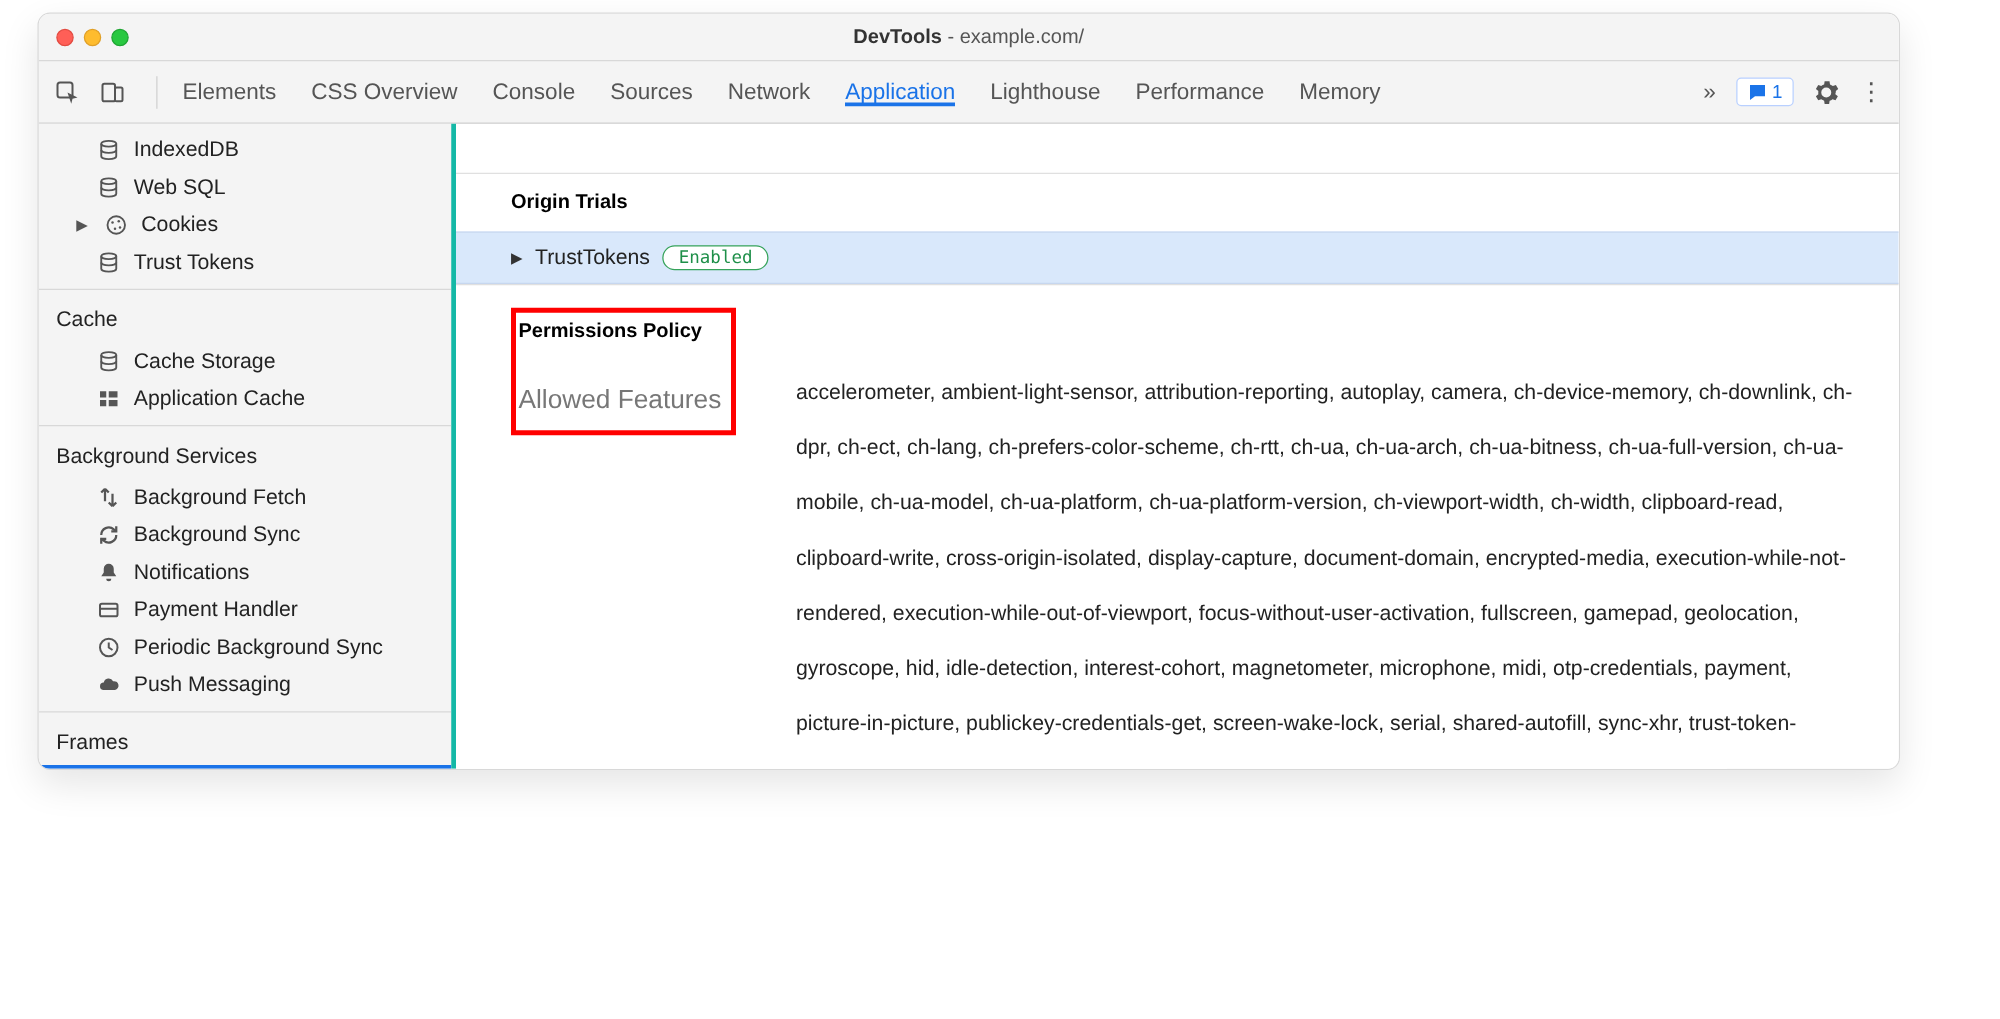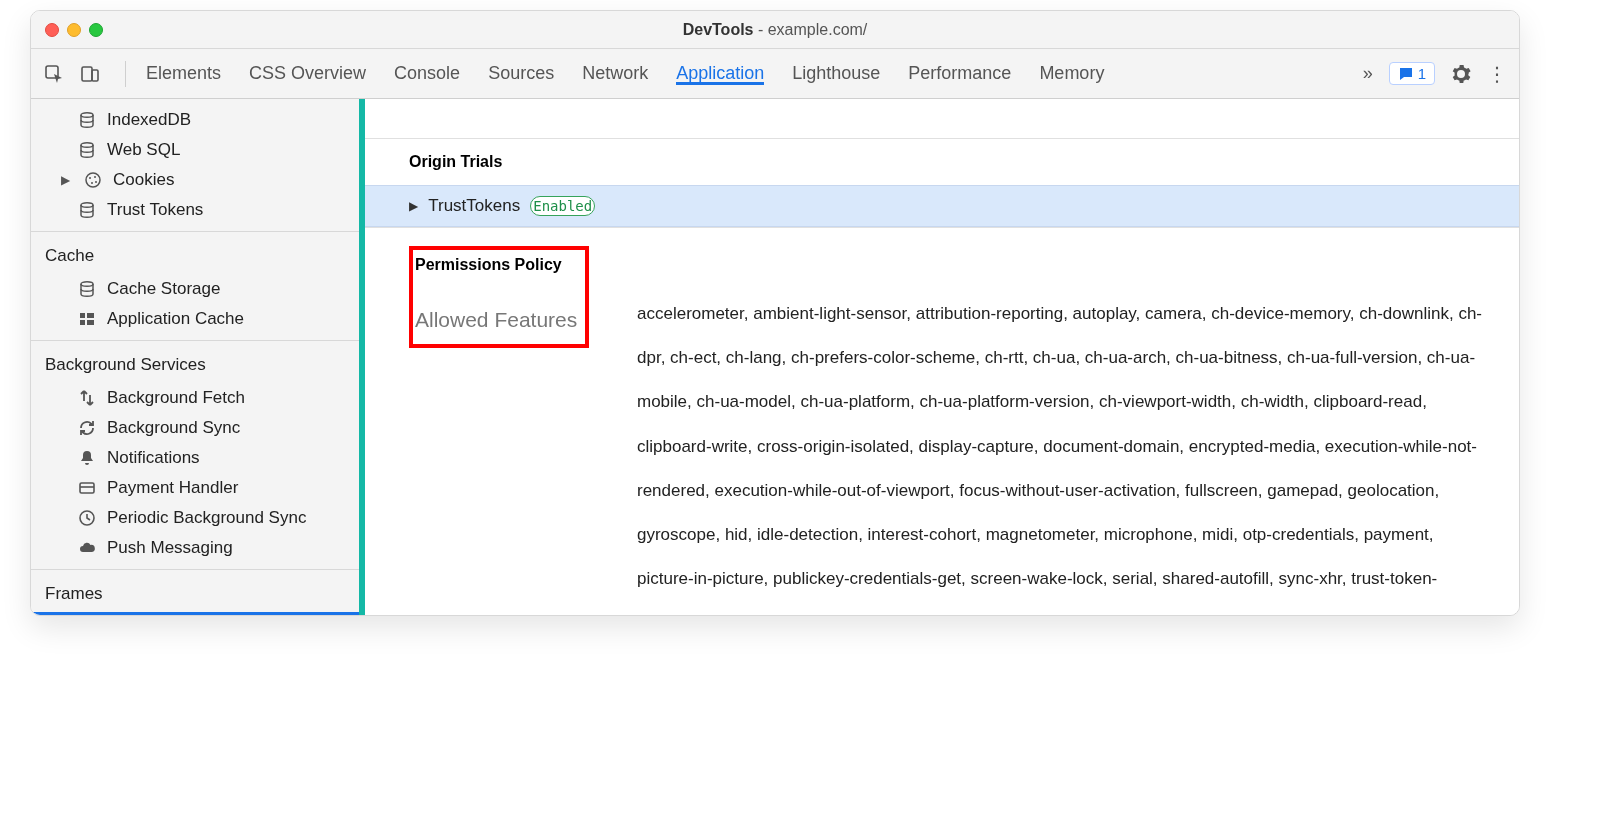--- a/index.html
+++ b/index.html
@@ -29,37 +29,37 @@
   .tab { display:flex; align-items:center; font-size:18px; color:#555; cursor:pointer; position:relative; }
   .tab.active { color:#1a73e8; }
   .tab.active::after { content:""; position:absolute; left:0; right:0; bottom:-1px; height:3px; background:#1a73e8; }
   .tb-right { margin-left:auto; display:flex; align-items:center; gap:16px; }
   .chev { font-size:18px; color:#555; }
   .msgbadge { display:flex; align-items:center; gap:4px; border:1px solid #b9d0ff; border-radius:4px; padding:2px 8px; color:#1a73e8; font-size:15px; background:#fff; }
   .gear, .kebab { color:#555; font-size:20px; }
 
   
   .body { display:flex; height: calc(100% - 88px); }
-  .sidebar { width: 334px; background:#f4f4f4; border-right:6px solid #14b8a6; overflow:hidden; }
+  .sidebar { width: 334px; background:#f4f4f4; border-right:4px solid #14b8a6; overflow:hidden; }
   .group { border-bottom:1px solid #d8d8d8; padding: 6px 0; }
   .ghead { font-size:17px; color:#222; padding: 8px 14px; }
   .item { display:flex; align-items:center; gap:10px; font-size:17px; color:#222; padding: 5px 14px 5px 46px; cursor:pointer; }
   .item.withcaret { padding-left: 30px; }
   .item.withcaret .caret { width:12px; color:#555; font-size:12px; }
   .ic { width:20px; height:20px; display:flex; align-items:center; justify-content:center; color:#555; flex:0 0 20px; }
   .item.selected { background:#1a73e8; color:#fff; }
   .item.selected .ic, .item.selected .caret { color:#fff; }
 
   .main { flex:1; overflow:auto; background:#fff; }
   .spacer { height: 40px; border-bottom:1px solid #e0e0e0; }
   .section { padding: 14px 0 0 0; }
   .sec-title { font-size:16px; font-weight:700; color:#000; padding: 0 0 14px 44px; }
   .trial-row { background:#d9e8fb; border-top:1px solid #c7d7ef; border-bottom:1px solid #c7d7ef; padding:10px 0 10px 44px; display:flex; align-items:center; gap:10px; font-size:17px; color:#222; }
   .trial-row .caret { font-size:12px; color:#333; }
-  .pill { border:1px solid #36a35b; color:#1e8f49; border-radius:14px; padding:1px 2px; font-family: ui-monospace, Menlo, monospace; font-size:14px; background:#fff; }
+  .pill { border:1px solid #36a35b; color:#1e8f49; border-radius:14px; padding:1px 12px; font-family: ui-monospace, Menlo, monospace; font-size:14px; background:#fff; }
   .divider { height:1px; background:#e0e0e0; margin-top:0; }
 
   .perm-wrap { display:flex; padding: 18px 28px 24px 44px; gap:18px; align-items:flex-start; }
   .perm-left { width: 210px; flex:0 0 210px; }
   .redbox { border:4px solid #ff0000; padding: 6px 8px 12px 2px; display:inline-block; }
   .perm-title { font-size:16px; font-weight:700; color:#000; margin-bottom: 34px; }
   .perm-label { font-size:21px; color:#777; text-align:right; }
   .perm-right { flex:1; font-size:17px; color:#222; line-height: 2.6; margin-top: 46px; }
 
   svg { display:block; }

